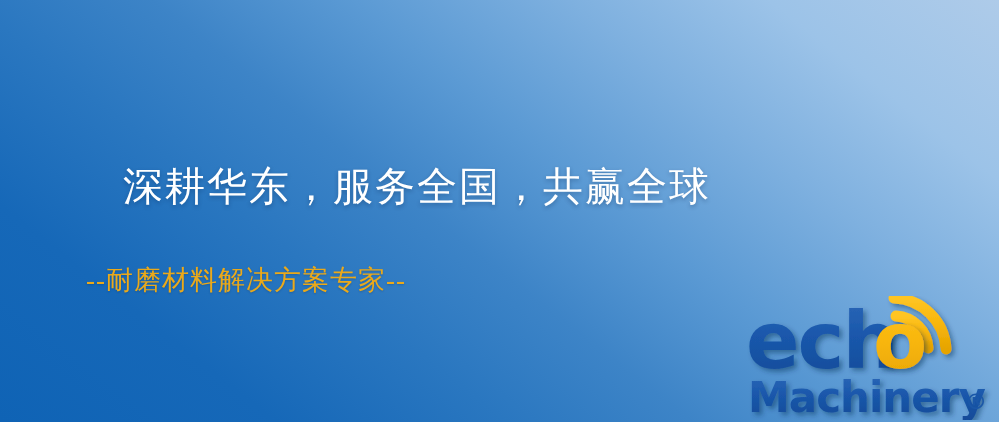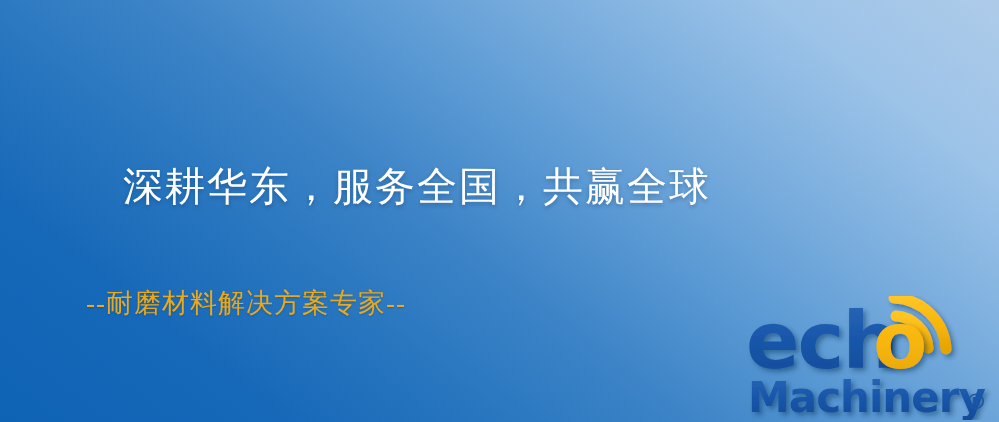--- a/index.html
+++ b/index.html
@@ -47,21 +47,20 @@
     position: absolute;
     left: 86px;
     top: 263px;
     font-family: "Liberation Serif", "DejaVu Serif", serif;
     font-size: 27px;
     line-height: 34px;
     letter-spacing: 1px;
     color: #eaa91a;
     white-space: nowrap;
     text-shadow: 0 1px 2px rgba(0, 30, 70, 0.22);
-    margin-top: 23px;
   }
 
   
   #logo {
     position: absolute;
     left: 746px;
     top: 296px;
     width: 248px;
     height: 124px;
   }

